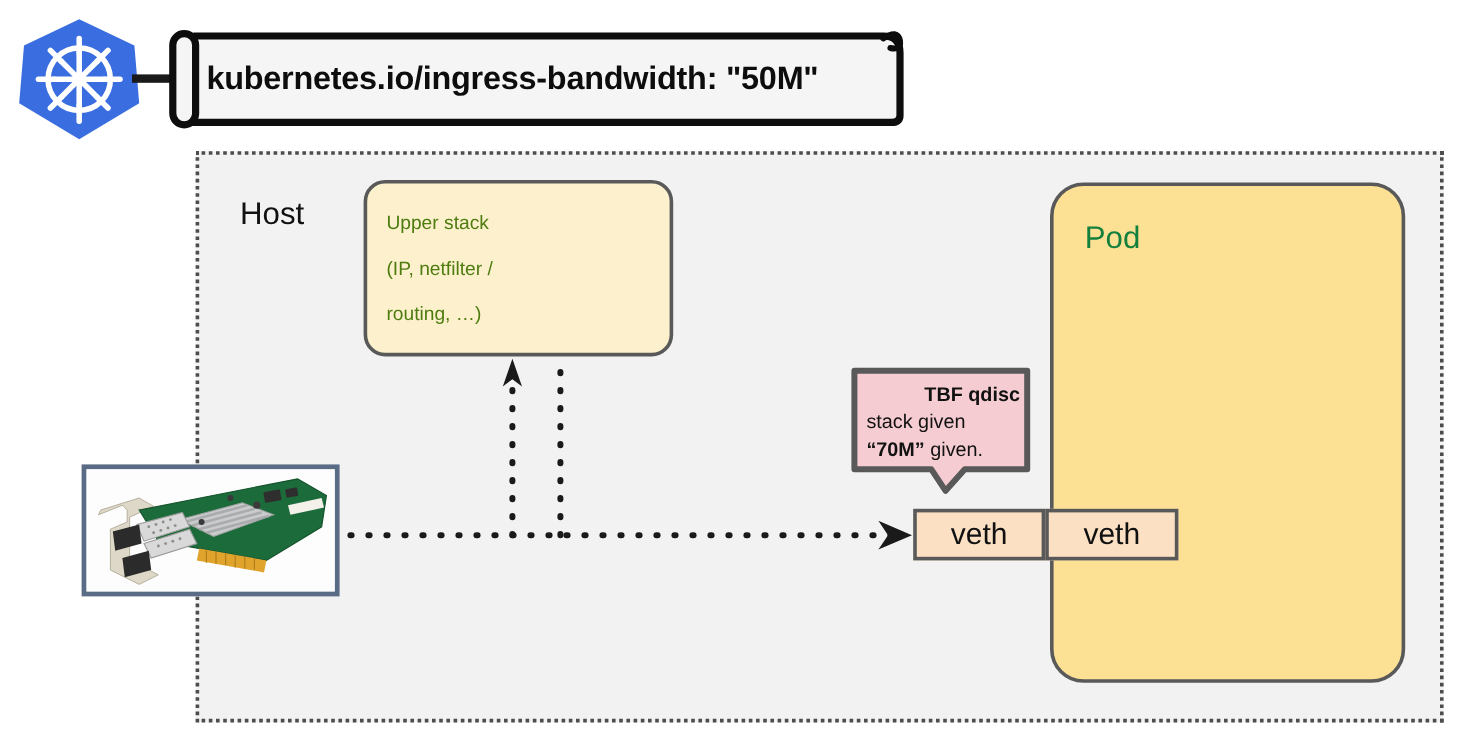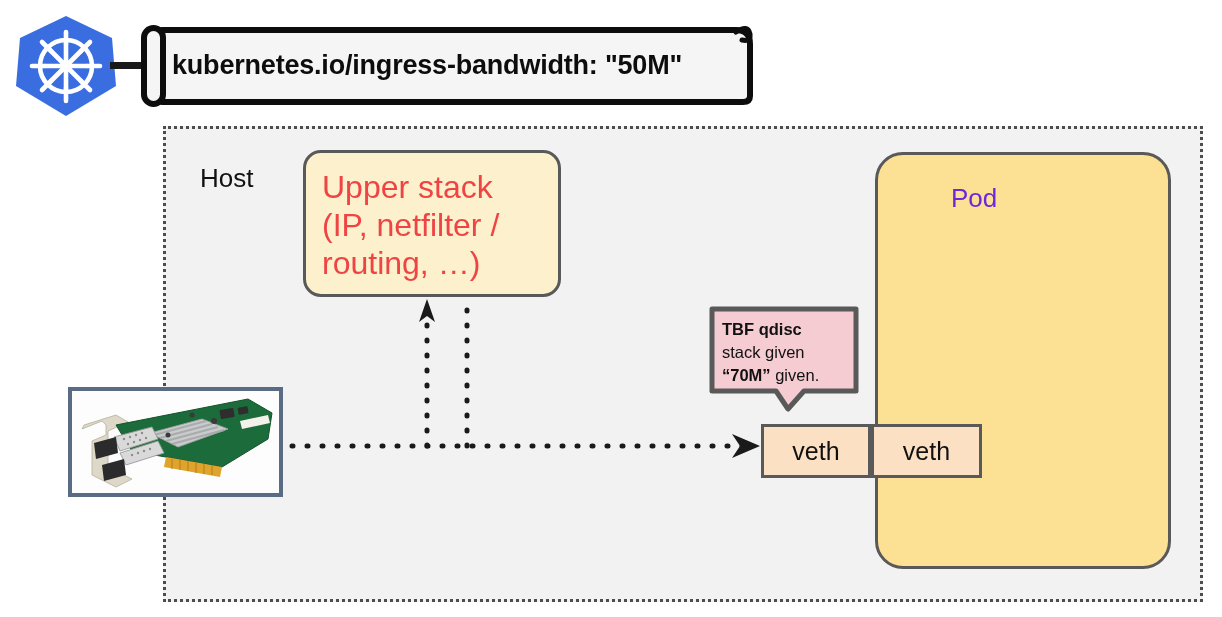--- a/index.html
+++ b/index.html
@@ -85,52 +85,51 @@
     background: #fdf0cd;
     border: 3px solid #595959;
     border-radius: 18px;
     box-sizing: border-box;
   }
   #upper-stack-text {
     position: absolute;
     left: 322px;
     top: 168px;
     width: 240px;
-    font-size: 32px;
+    font-size: 16px;
     line-height: 38px;
-    color: #ef4444;
+    color: #4d7c0f;
     white-space: pre-line;
   }
 
   
   #pod-box {
     position: absolute;
     left: 875px;
     top: 152px;
     width: 296px;
     height: 417px;
     background: #fce094;
     border: 3px solid #595959;
     border-radius: 28px;
     box-sizing: border-box;
   }
   #pod-label {
     position: absolute;
     left: 904px;
     top: 183px;
     font-size: 26px;
-    color: #6d28d9;
-    margin-left: 47px;
+    color: #15803d;
   }
 
   
   .veth-box {
     position: absolute;
     top: 424px;
-    height: 54px;
+    height: 43px;
     background: #fce0c4;
     border: 3px solid #595959;
     box-sizing: border-box;
     display: flex;
     align-items: center;
     justify-content: center;
     font-size: 25px;
     color: #111111;
   }
   #veth-host { left: 761px; width: 110px; }
@@ -154,21 +153,21 @@
   #tbf-callout { position: absolute; left: 708px; top: 305px; width: 152px; height: 115px; }
   #tbf-text {
     position: absolute;
     left: 722px;
     top: 318px;
     width: 128px;
     font-size: 16.5px;
     line-height: 23px;
     color: #111111;
   }
-  #tbf-text .b { font-weight: bold; }
+  #tbf-text .b { font-weight: bold; text-align: right; }
 
   
   #lines { position: absolute; left: 0; top: 0; }
 </style>
 </head>
 <body>
 
 <div id="canvas">
 
   <svg id="k8s-logo" viewBox="0 0 108 104">

